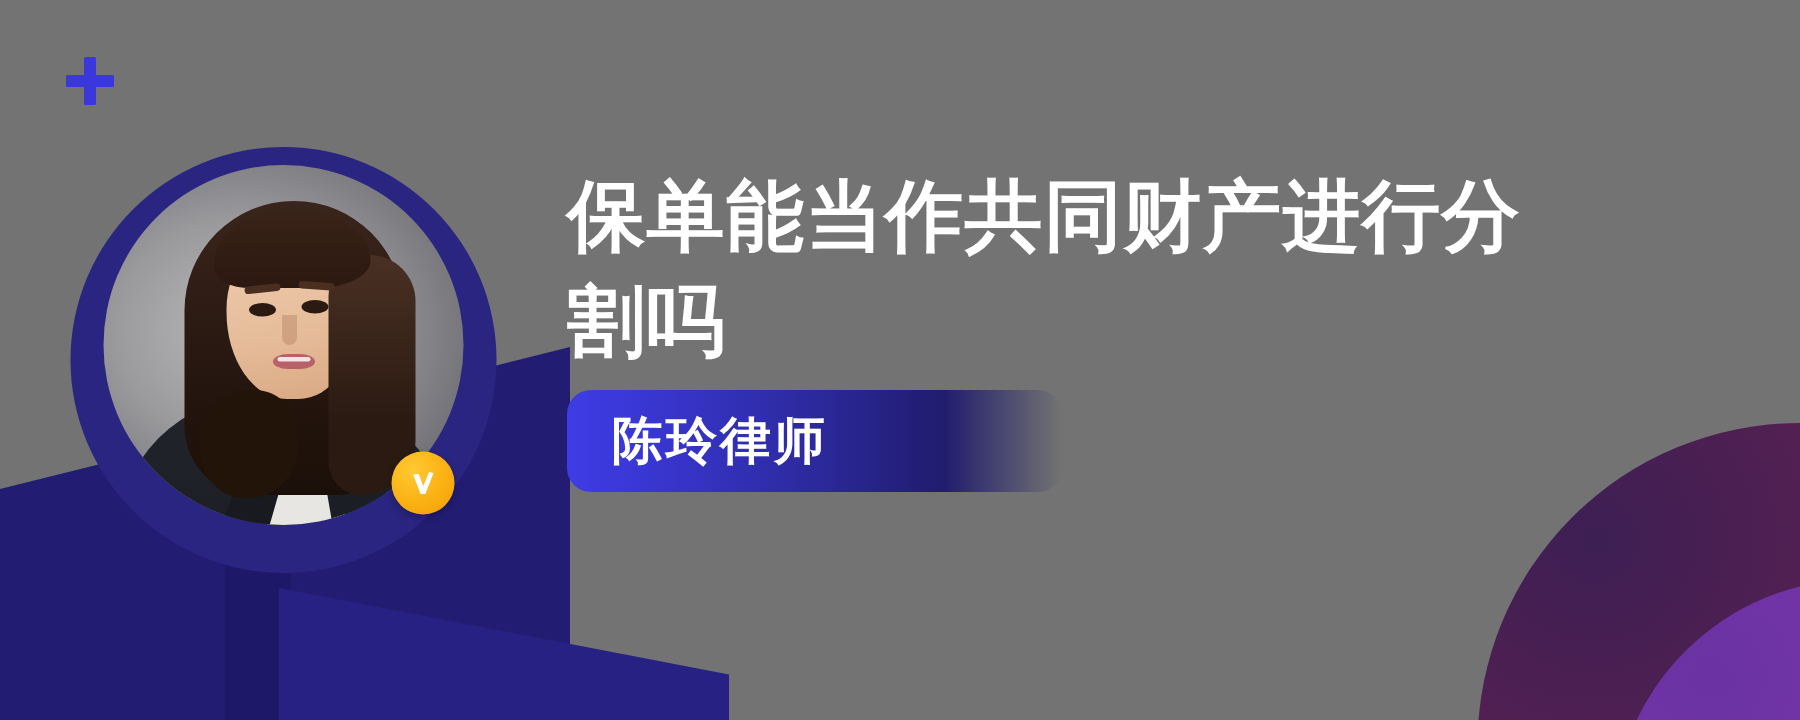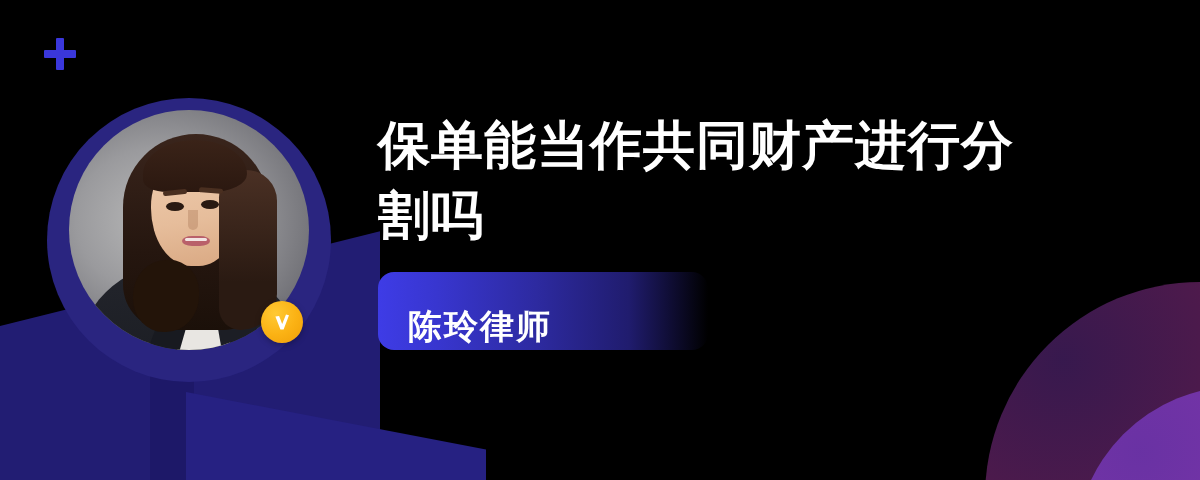--- a/index.html
+++ b/index.html
@@ -8,21 +8,21 @@
     padding: 0;
     background: #0d0b33;
   }
   * { box-sizing: border-box; }
 
   .banner {
     position: relative;
     width: 1200px;
     height: 480px;
     overflow: hidden;
-    background: #000000;
+    background: #737373;
     font-family: "Liberation Sans", "DejaVu Sans", sans-serif;
     user-select: none;
     padding-left: 11px;
   }
 
   
   .bg-layer {
     position: absolute;
     inset: 0;
     overflow: hidden;
@@ -285,27 +285,27 @@
     width: 660px;
     color: #ffffff;
     font-size: 52px;
     line-height: 70px;
     font-weight: 700;
     letter-spacing: 1px;
     font-family: "DejaVu Sans", "Liberation Sans", sans-serif;
   }
   .name-pill {
     position: relative;
-    margin-top: 22px;
+    margin-top: 10px;
     width: 330px;
-    height: 78px;
+    height: 68px;
     border-radius: 16px;
     background: linear-gradient(90deg, #3e3ce6 0%, #3836cf 18%, #2d2aa0 48%, #201c6e 76%, rgba(20,16,89,0) 100%);
     display: flex;
-    align-items: flex-end;
+    align-items: center;
   }
   .name-text {
     margin-left: 30px;
     color: #ffffff;
     font-size: 34px;
     font-weight: 700;
     letter-spacing: 2px;
     font-family: "DejaVu Sans", "Liberation Sans", sans-serif;
   }
 </style>

